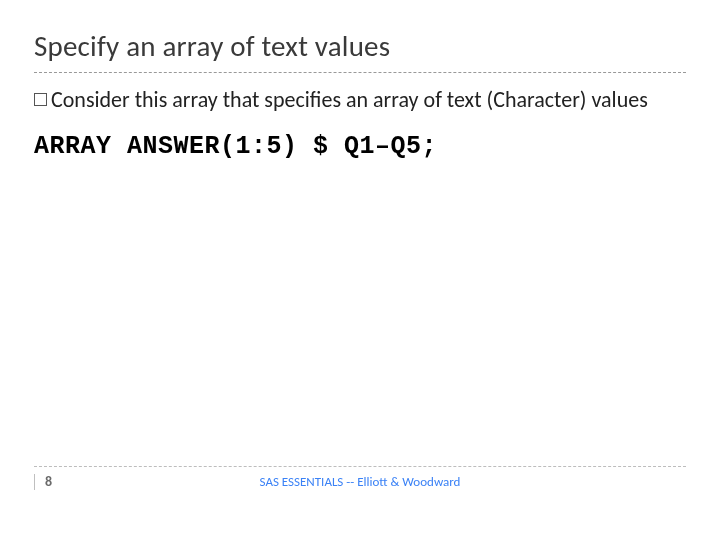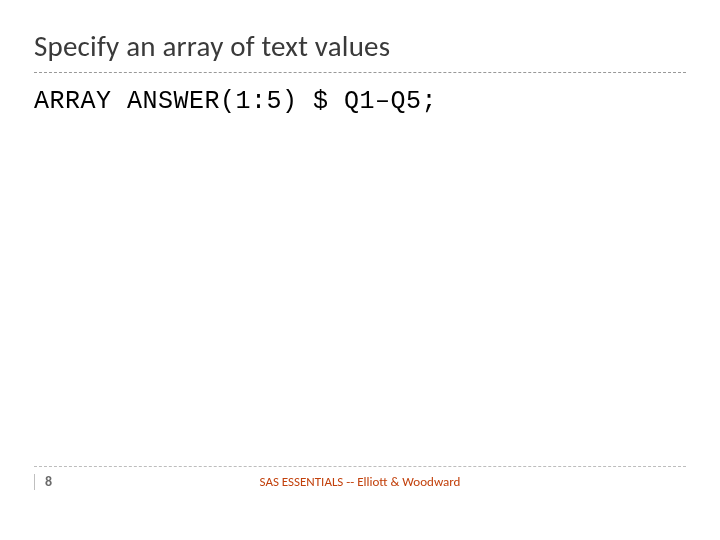--- a/index.html
+++ b/index.html
@@ -20,21 +20,21 @@
     display: inline-block;
     width: 13px; height: 13px;
     border: 1.5px solid #555;
     margin-top: 6px;
     margin-right: 4px;
     flex: 0 0 auto;
   }
   .bullet .txt { flex: 1 1 auto; }
   .code {
     font-family: "Courier New", Courier, monospace;
-    font-weight: 400;
+    font-weight: 700;
     font-size: 25px;
     letter-spacing: 0.5px;
     margin: 10px 0 22px 0;
     color: #000;
   }
   .footer {
     position: absolute;
     left: 34px; right: 34px; bottom: 30px;
     border-top: 1px dashed #bdbdbd;
     padding-top: 6px;
@@ -42,33 +42,37 @@
     align-items: center;
   }
   .pagewrap { display: flex; align-items: center; }
   .vbar { width: 1px; height: 16px; background: #bfbfbf; margin-right: 10px; }
   .pagenum { font-size: 14px; font-weight: 700; color: #6b6b6b; }
   .footertext {
     position: absolute;
     left: 0; right: 0;
     text-align: center;
     font-size: 13px;
-    color: #c2410c;
+    color: #3b82f6;
     pointer-events: none;
   }
 </style>
 </head>
 <body>
 
 <div class="slide">
 
   <h1 class="title">Specify an array of text values</h1>
 
   <div class="body">
 
+    <div class="bullet">
+      <span class="sq"></span>
+      <span class="txt">Consider this array that specifies an array of text (Character) values</span>
+    </div>
 
     <div class="code">ARRAY ANSWER(1:5) $ Q1–Q5;</div>
 
 
   </div>
 
   <div class="footer">
     <div class="pagewrap">
       <span class="vbar"></span>
       <span class="pagenum">8</span>

